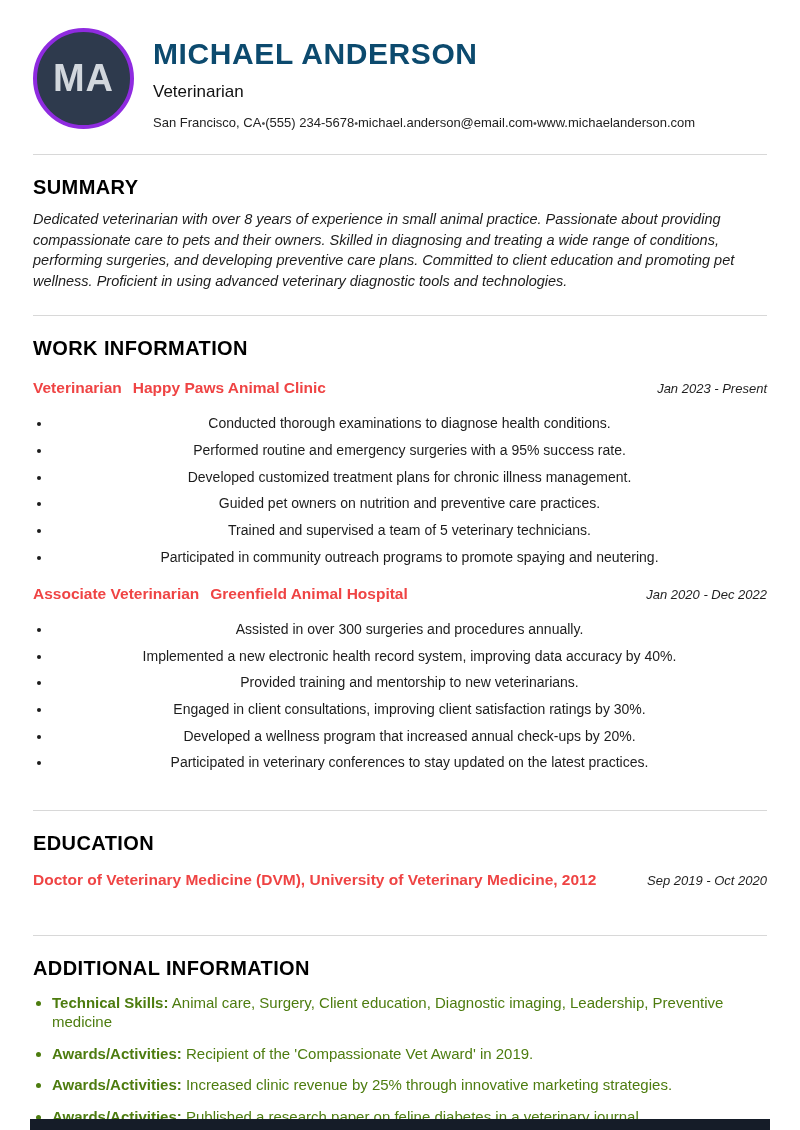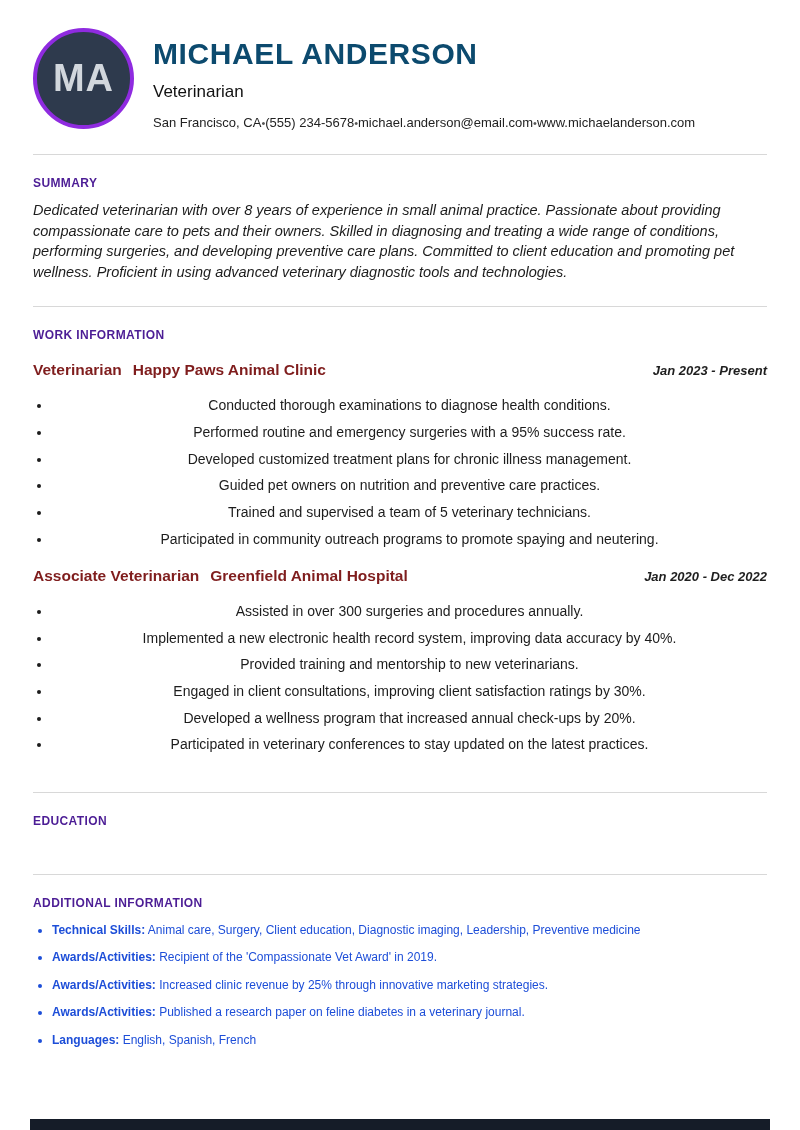--- a/index.html
+++ b/index.html
@@ -66,53 +66,52 @@
   }
 
   
   .divider {
     border: none;
     border-top: 1px solid #d8d8d8;
     margin-top: 24px;
   }
   .section-heading {
     margin-top: 21px;
-    font-size: 12px;
+    font-size: 20px;
     font-weight: 700;
     letter-spacing: 0.4px;
-    color: #4c1d95;
+    color: #000000;
   }
   .body-text {
     font-size: 14.5px;
     line-height: 1.42;
     color: #1c1c1c;
   }
 
   
   .summary-text { margin-top: 10px; font-style: italic; }
 
   
   .entry-row {
     display: flex;
     justify-content: space-between;
     align-items: baseline;
     margin-top: 19px;
   }
   .entry-title {
     font-size: 15.5px;
     font-weight: 700;
-    color: #7f1d1d;
+    color: #ef4444;
   }
   .entry-title .company { margin-left: 11px; }
   .entry-dates {
     font-size: 13px;
     font-style: italic;
     color: #1f1f1f;
     white-space: nowrap;
-    font-weight: bold;
   }
   ul.bullets {
     margin-top: 17px;
     padding-left: 19px;
     list-style: disc;
     text-align: center;
   }
   ul.bullets li {
     font-size: 14px;
     line-height: 1.3;
@@ -124,23 +123,23 @@
   
   .edu-row { margin-top: 16px; }
 
   
   ul.info-list {
     margin-top: 13px;
     padding-left: 19px;
     list-style: disc;
   }
   ul.info-list li {
-    font-size: 12px;
+    font-size: 15px;
     line-height: 1.3;
-    color: #1d4ed8;
+    color: #4d7c0f;
     margin-bottom: 12px;
   }
   ul.info-list li .label { font-weight: 700; }
 
   .work-gap { height: 14px; }
   .edu-gap { height: 22px; }
 
   
   .footer-bar {
     position: absolute;
@@ -212,20 +211,24 @@
       <li>Provided training and mentorship to new veterinarians.</li>
       <li>Engaged in client consultations, improving client satisfaction ratings by 30%.</li>
       <li>Developed a wellness program that increased annual check-ups by 20%.</li>
       <li>Participated in veterinary conferences to stay updated on the latest practices.</li>
     </ul>
 
     <div class="work-gap"></div>
     <hr class="divider">
 
     <div class="section-heading">EDUCATION</div>
+    <div class="entry-row edu-row">
+      <div class="entry-title">Doctor of Veterinary Medicine (DVM), University of Veterinary Medicine, 2012</div>
+      <div class="entry-dates">Sep 2019 - Oct 2020</div>
+    </div>
 
     <div class="edu-gap"></div>
     <hr class="divider">
 
     <div class="section-heading">ADDITIONAL INFORMATION</div>
     <ul class="info-list">
       <li>
         <span class="label">Technical Skills:</span>
         <span>Animal care, Surgery, Client education, Diagnostic imaging, Leadership, Preventive medicine</span>
       </li>

